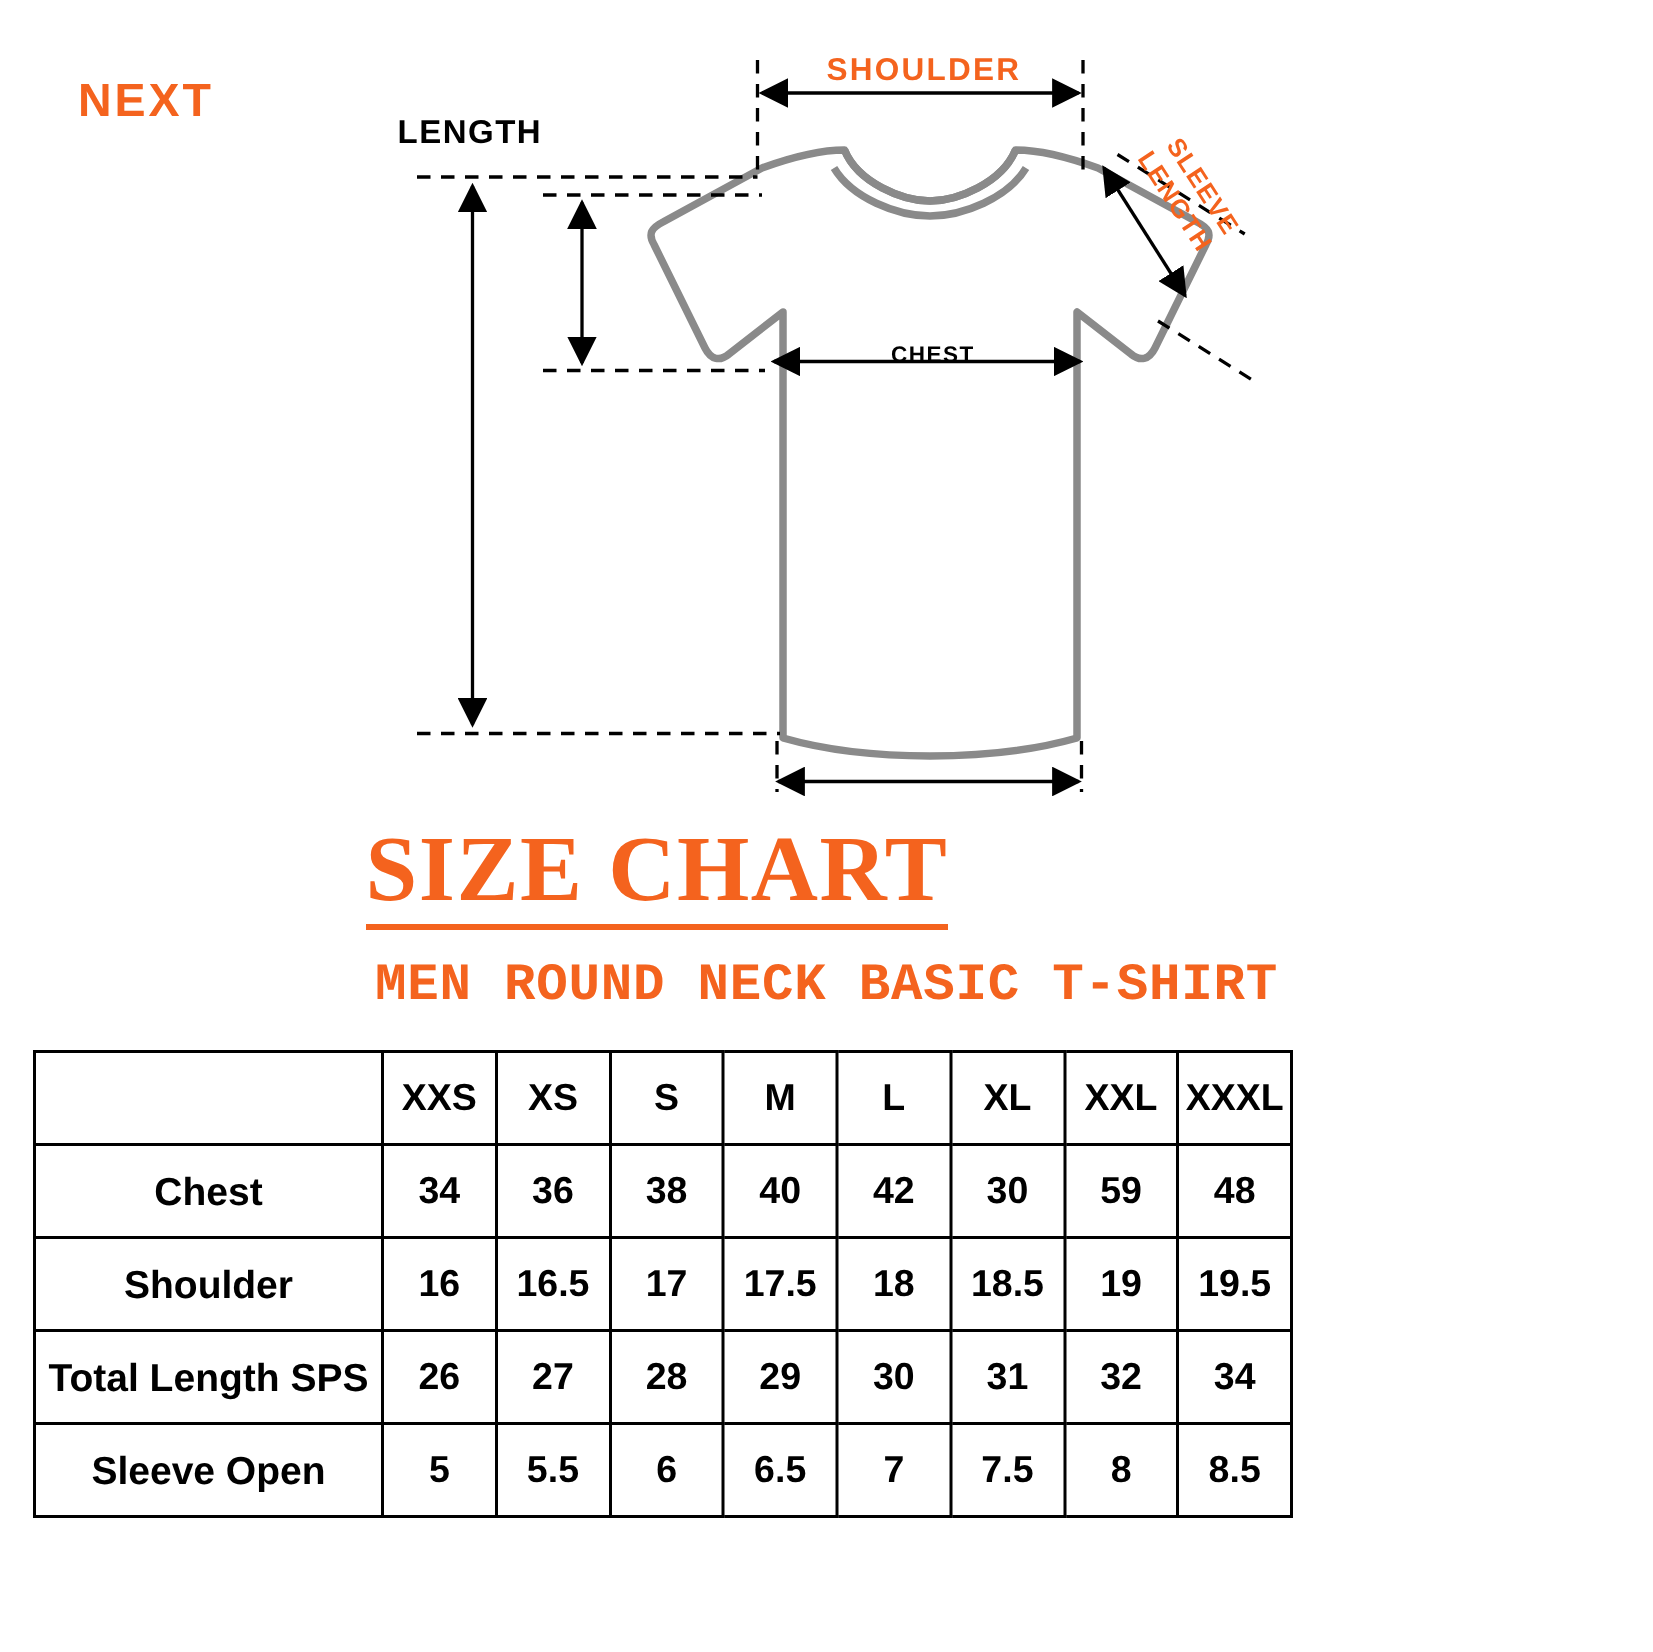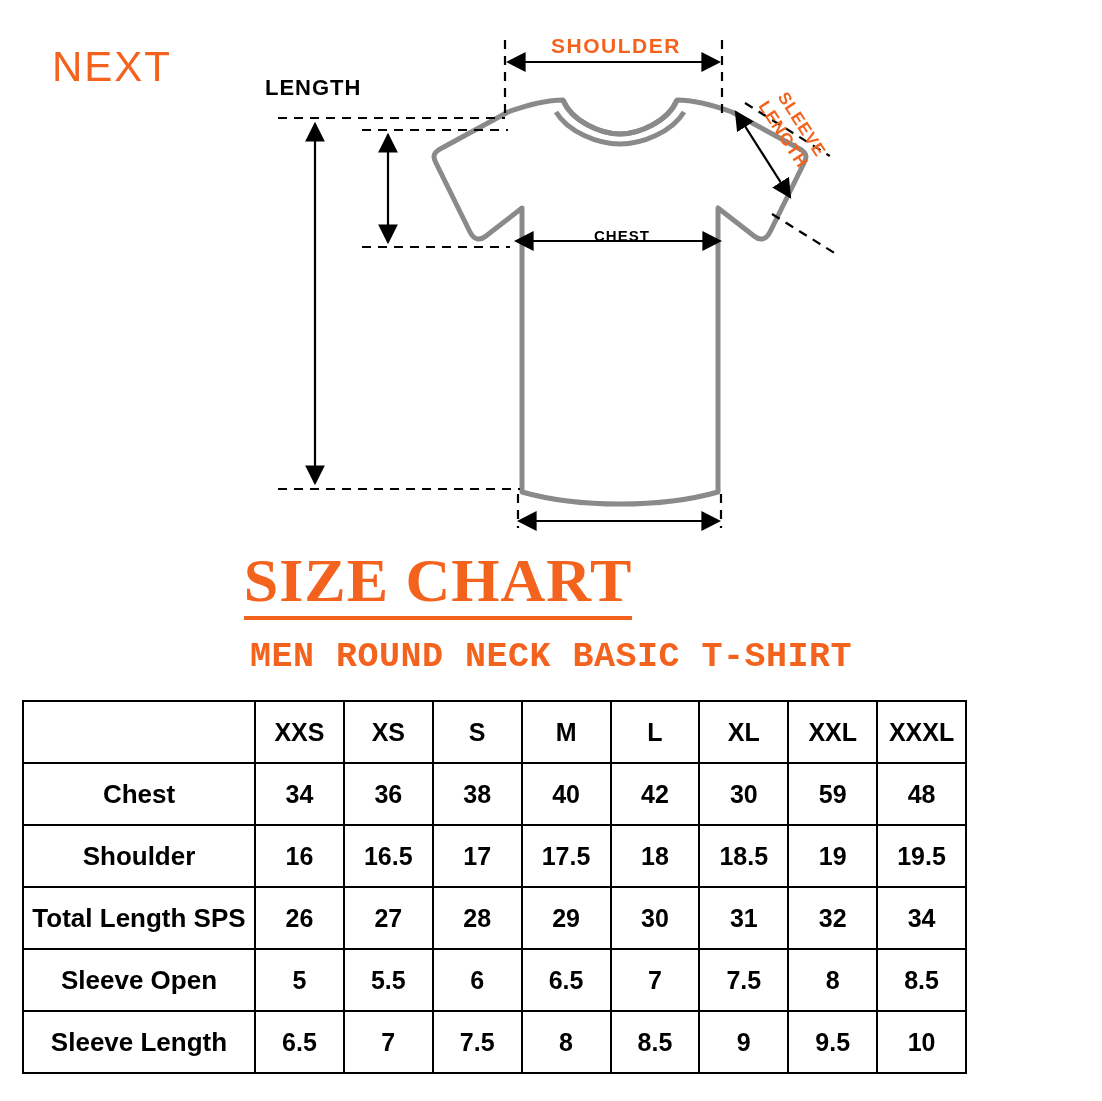--- a/index.html
+++ b/index.html
@@ -18,22 +18,22 @@
   
   #logo {
     position: absolute;
     left: 52px;
     top: 40px;
     width: 220px;
     height: 110px;
   }
   .logo-line {
     font-family: "Liberation Sans", sans-serif;
-    font-weight: normal;
-    font-size: 42px;
+    font-weight: bold;
+    font-size: 31px;
     letter-spacing: 2px;
     line-height: 54px;
   }
   .logo-next { color: #F4631E; }
   .logo-print { color: #D5198B; }
 
   
   #illustration {
     position: absolute;
     left: 0;
@@ -70,21 +70,21 @@
     font-weight: bold;
     letter-spacing: 0.5px;
     font-family: Liberation Mono, monospace;
   }
 
   
   #size-table {
     position: absolute;
     left: 22px;
     top: 700px;
-    width: 945px;
+    width: 840px;
     border-collapse: collapse;
     table-layout: fixed;
     border-radius: 23px;
   }
   #size-table td, #size-table th {
     border: 2px solid #000;
     text-align: center;
     font-family: "Liberation Sans", sans-serif;
     font-weight: bold;
     color: #000;
@@ -250,25 +250,14 @@
       <td class="rowhead">Sleeve Open</td>
       <td>5</td>
       <td>5.5</td>
       <td>6</td>
       <td>6.5</td>
       <td>7</td>
       <td>7.5</td>
       <td>8</td>
       <td>8.5</td>
     </tr>
-    <tr>
-      <td class="rowhead">Sleeve Length</td>
-      <td>6.5</td>
-      <td>7</td>
-      <td>7.5</td>
-      <td>8</td>
-      <td>8.5</td>
-      <td>9</td>
-      <td>9.5</td>
-      <td>10</td>
-    </tr>
   </tbody>
 </table>
 
 </body></html>

